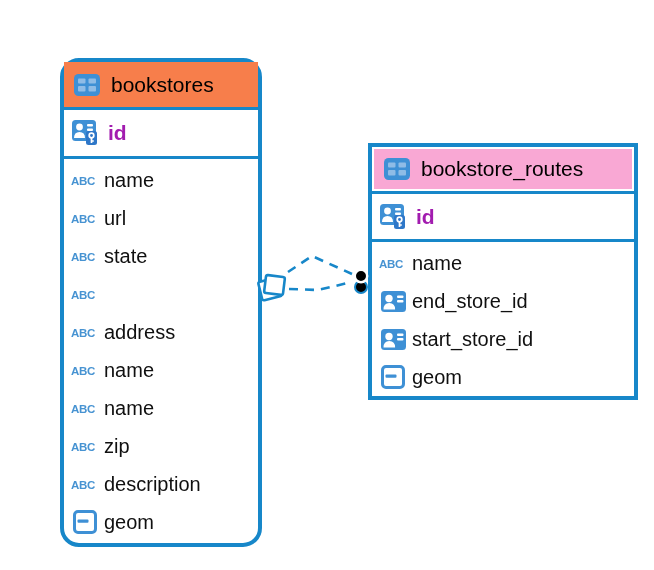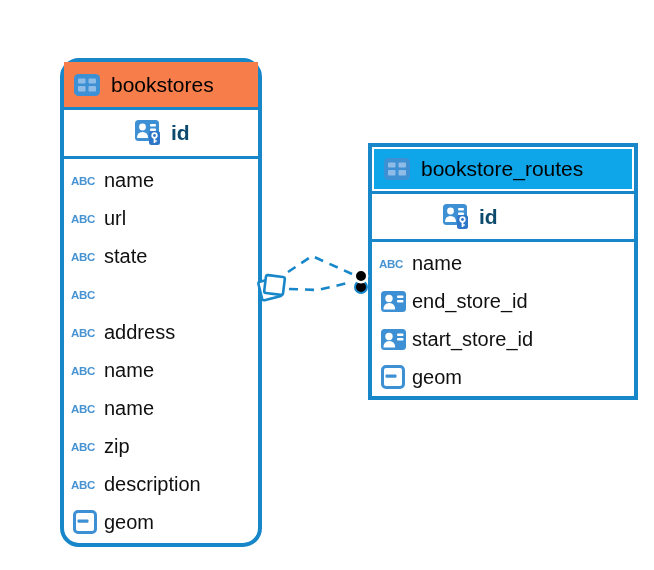--- a/index.html
+++ b/index.html
@@ -22,22 +22,22 @@
   .tbl-header{
     display:flex;align-items:center;gap:10px;padding:0 6px 0 9px;
     flex:0 0 auto;font-size:21px;color:#000;box-sizing:border-box;
   }
   #table-bookstores .tbl-header{height:45px;}
   #table-routes .tbl-header{height:44px;border:2px solid #fff;}
 
   .sep{height:3px;background:var(--blue);flex:0 0 auto;}
 
   .pk-row{
-    display:flex;align-items:center;gap:9px;padding-left:22px;
-    font-weight:bold;font-size:21px;color:#0c4a6e;flex:0 0 auto;box-sizing:border-box;margin-left:48px;
+    display:flex;align-items:center;gap:9px;padding-left:7px;
+    font-weight:bold;font-size:21px;color:#a21caf;flex:0 0 auto;box-sizing:border-box;
   }
   #table-bookstores .pk-row{height:46px;}
   #table-routes .pk-row{height:45px;}
 
   .col-list{flex:1;display:flex;flex-direction:column;padding-top:2px;box-sizing:border-box;}
   .col-row{
     height:38px;flex:0 0 38px;display:flex;align-items:center;gap:5px;
     padding-left:7px;font-size:20px;color:var(--text);box-sizing:border-box;
   }
   .icon-cell{
@@ -171,21 +171,21 @@
               <rect x="1.5" y="1.5" width="21" height="21" rx="3.5" fill="#fff" stroke="#3E90D5" stroke-width="3"></rect>
               <rect x="4.5" y="9.5" width="11" height="3.2" rx="1" fill="#3E90D5"></rect>
             </svg>
           </span>
           <span class="col-label" data-interactable="false">geom</span>
         </div>
       </div>
   </section>
 
   <section class="db-table" id="table-routes" data-interactable="true">
-    <header class="tbl-header" data-interactable="true" style="background: #0ea5e9;">
+    <header class="tbl-header" data-interactable="true" style="background: #f9a8d4;">
       <span class="icon-cell" data-interactable="false">
           <svg width="26" height="22" viewBox="0 0 26 22">
             <rect width="26" height="22" rx="4.5" fill="#3E90D5"></rect>
             <rect x="4" y="4.5" width="7.5" height="5" rx="1" fill="#8FBCE6"></rect>
             <rect x="14.5" y="4.5" width="7.5" height="5" rx="1" fill="#8FBCE6"></rect>
             <rect x="4" y="12" width="7.5" height="5.5" rx="1" fill="#8FBCE6"></rect>
             <rect x="14.5" y="12" width="7.5" height="5.5" rx="1" fill="#8FBCE6"></rect>
           </svg>
         </span>
       <span class="tbl-title" data-interactable="false">bookstore_routes</span>

